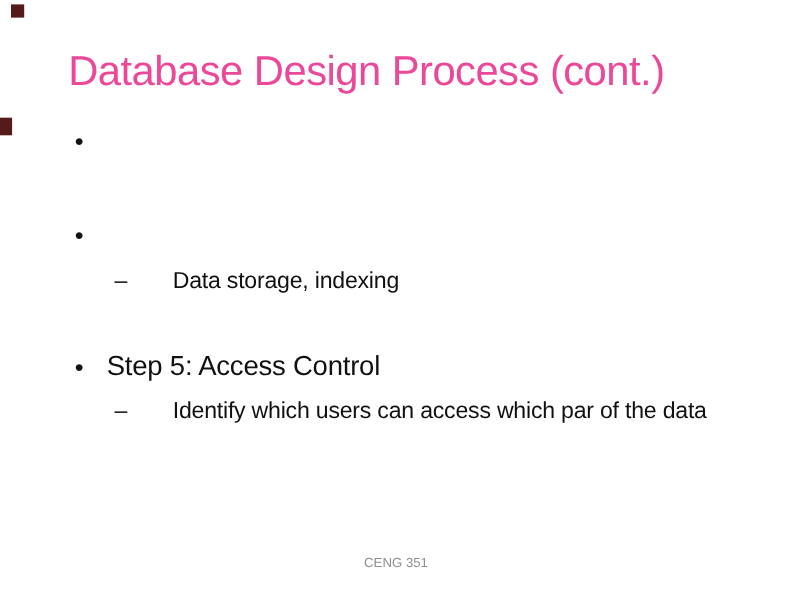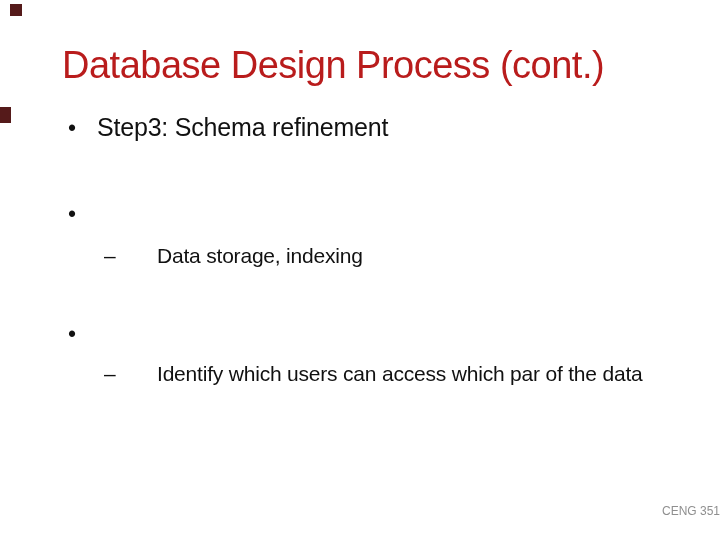--- a/index.html
+++ b/index.html
@@ -35,21 +35,21 @@
     height: 16px;
   }
   .title {
     position: absolute;
     left: 62px;
     top: 44px;
     margin: 0;
     font-size: 38px;
     font-weight: 400;
     letter-spacing: -0.5px;
-    color: #b91c1c;
+    color: #ec4899;
     white-space: nowrap;
   }
   .bullet-row {
     position: absolute;
     left: 68px;
     display: flex;
     align-items: flex-start;
     font-size: 25px;
     letter-spacing: -0.2px;
     white-space: nowrap;
@@ -80,52 +80,52 @@
   .sub-row.s3 { top: 358px; }
   .sub-row .sub-text {
     max-width: 520px;
     margin-left: 30px;
   }
   .footer {
     position: absolute;
     left: 0;
     right: 0;
     top: 504px;
-    text-align: right;
+    text-align: center;
     font-size: 12px;
     color: #8f8f8f;
     letter-spacing: 0px;
   }
 </style>
 </head>
 <body>
 
 <div class="slide">
 
   <div class="accent-sq top"></div>
   <div class="accent-sq left"></div>
 
   <h1 class="title">Database Design Process (cont.)</h1>
 
   <div class="bullet-row b1">
     <span class="dot">•</span>
-    <span class="bullet-text">Step3: Schema refinement</span>
   </div>
 
   <div class="bullet-row b2">
     <span class="dot">•</span>
   </div>
 
   <div class="sub-row s2">
     <span class="dash">–</span>
     <span class="sub-text">Data storage, indexing</span>
   </div>
 
   <div class="bullet-row b3">
     <span class="dot">•</span>
+    <span class="bullet-text">Step 5: Access Control</span>
   </div>
 
   <div class="sub-row s3">
     <span class="dash">–</span>
     <span class="sub-text">Identify which users can access which par of the data</span>
   </div>
 
   <div class="footer">CENG 351</div>
 
 </div>

